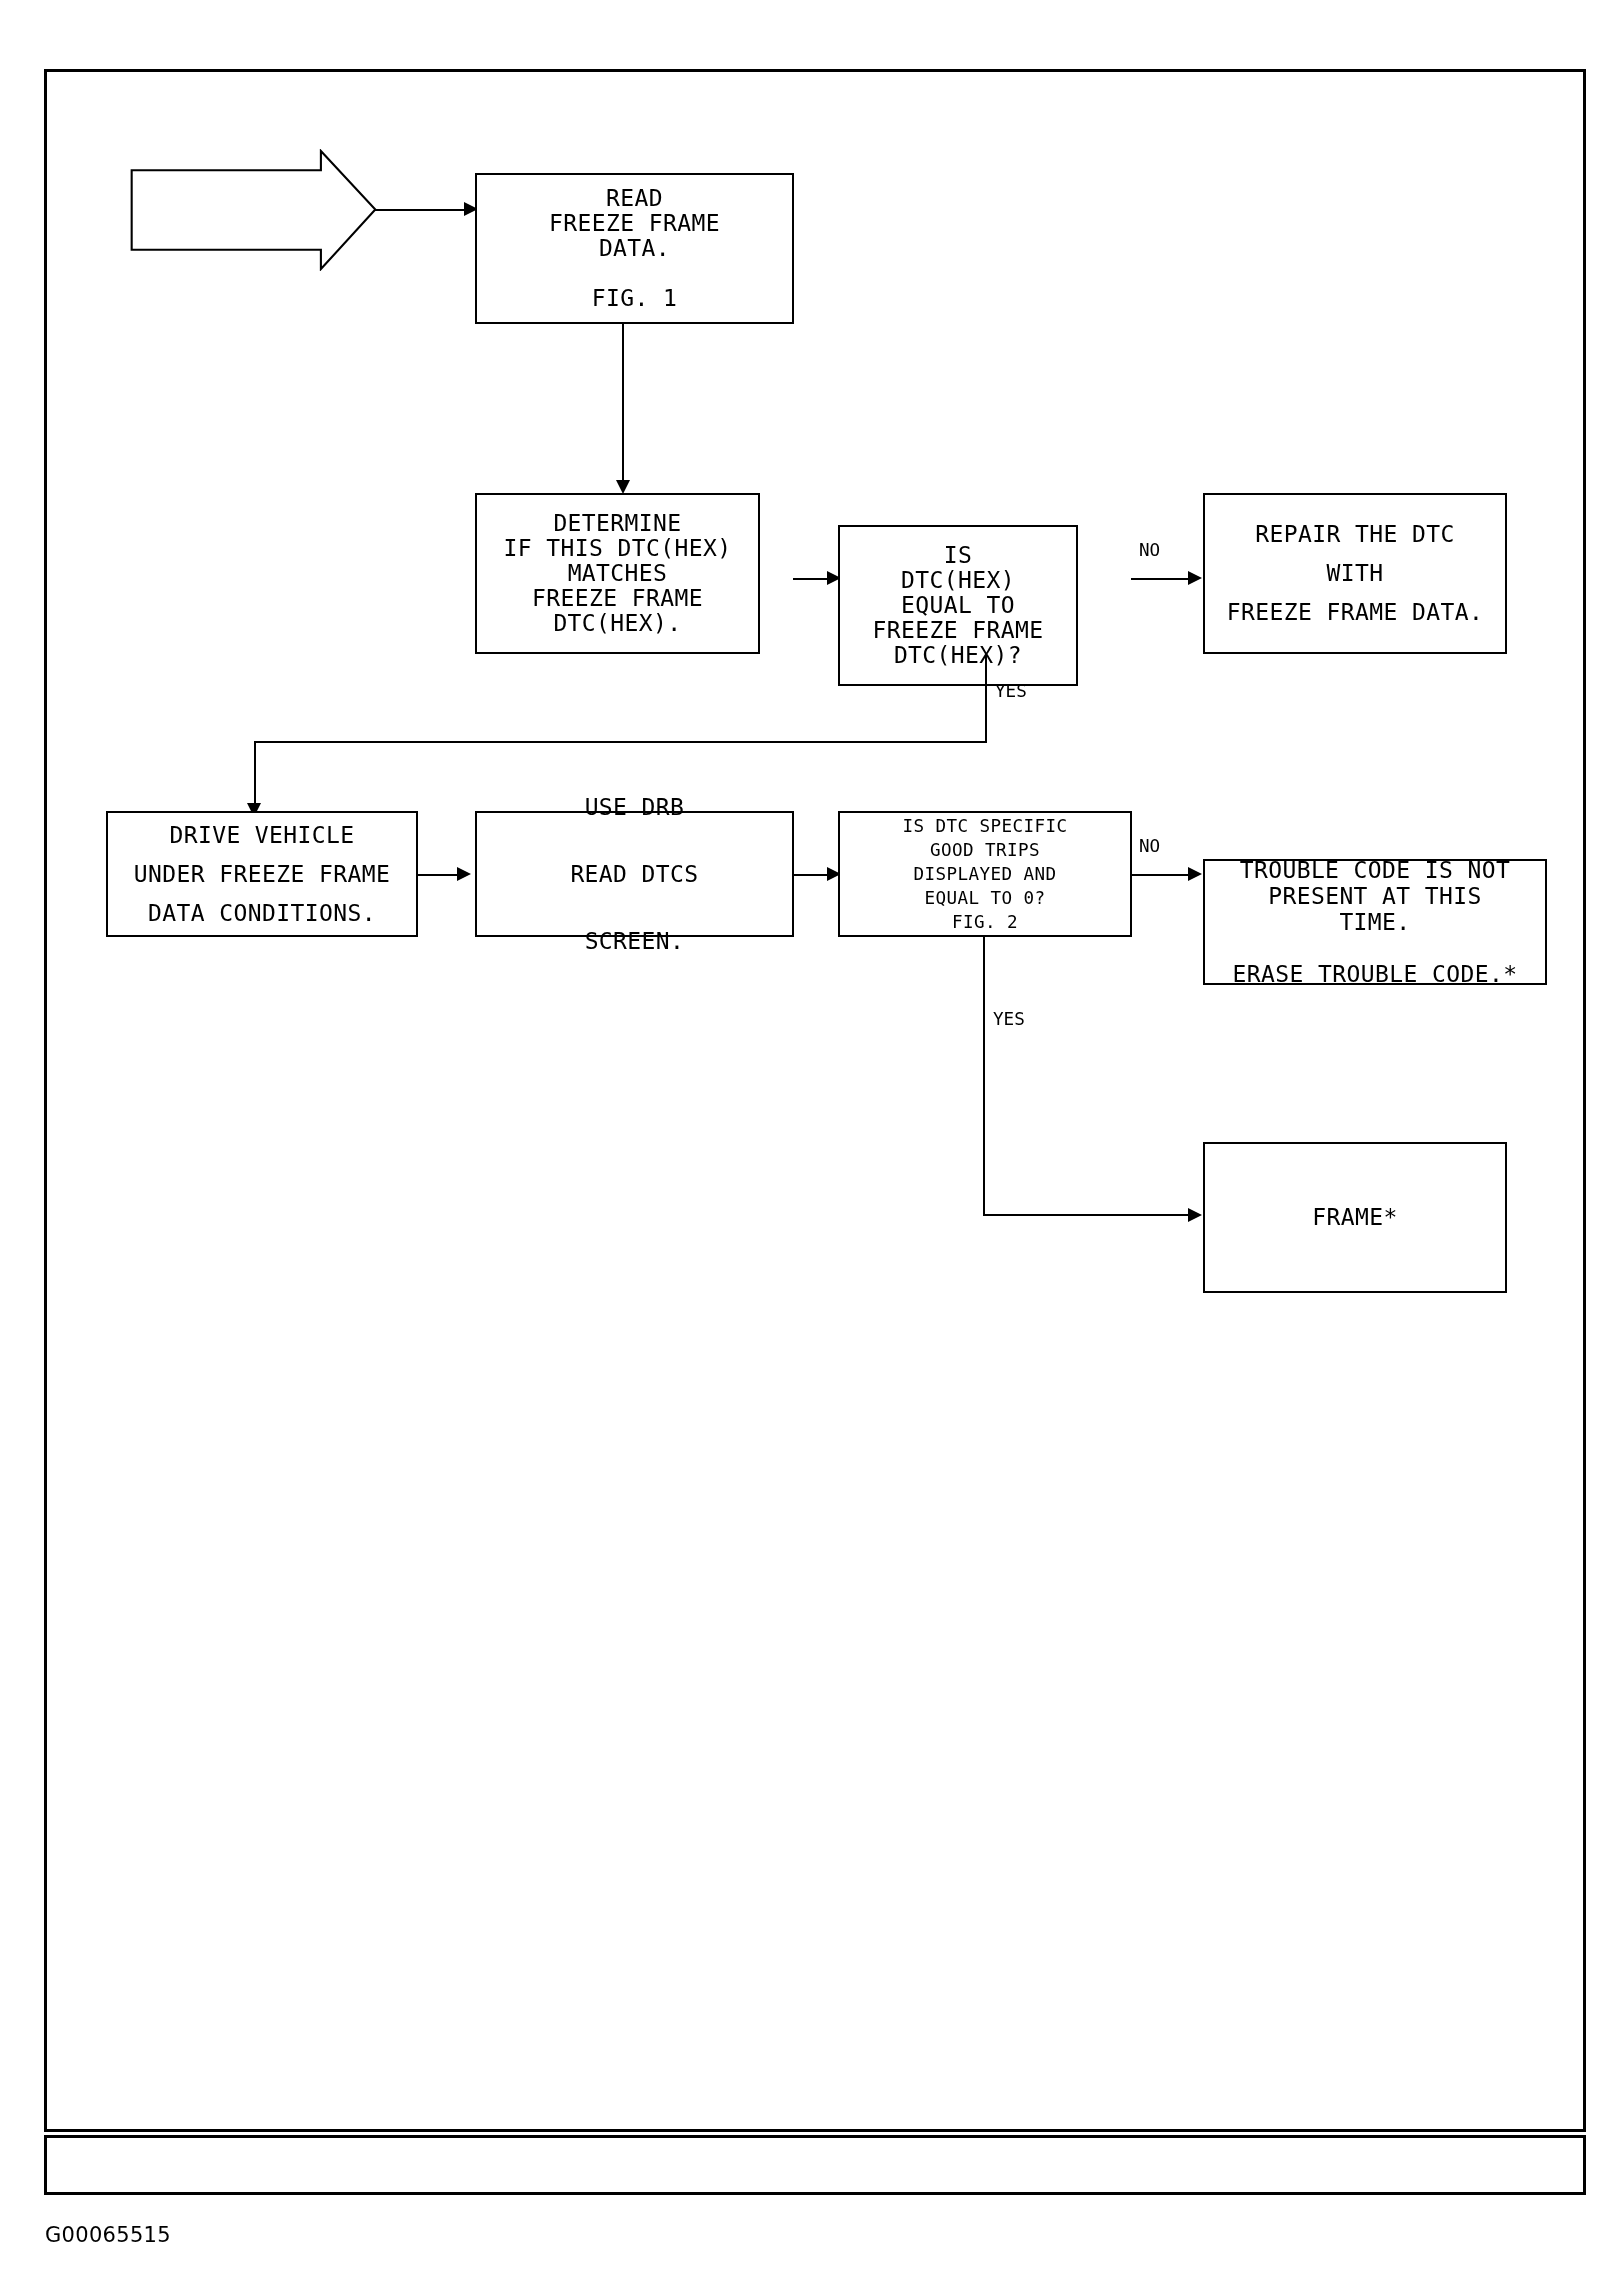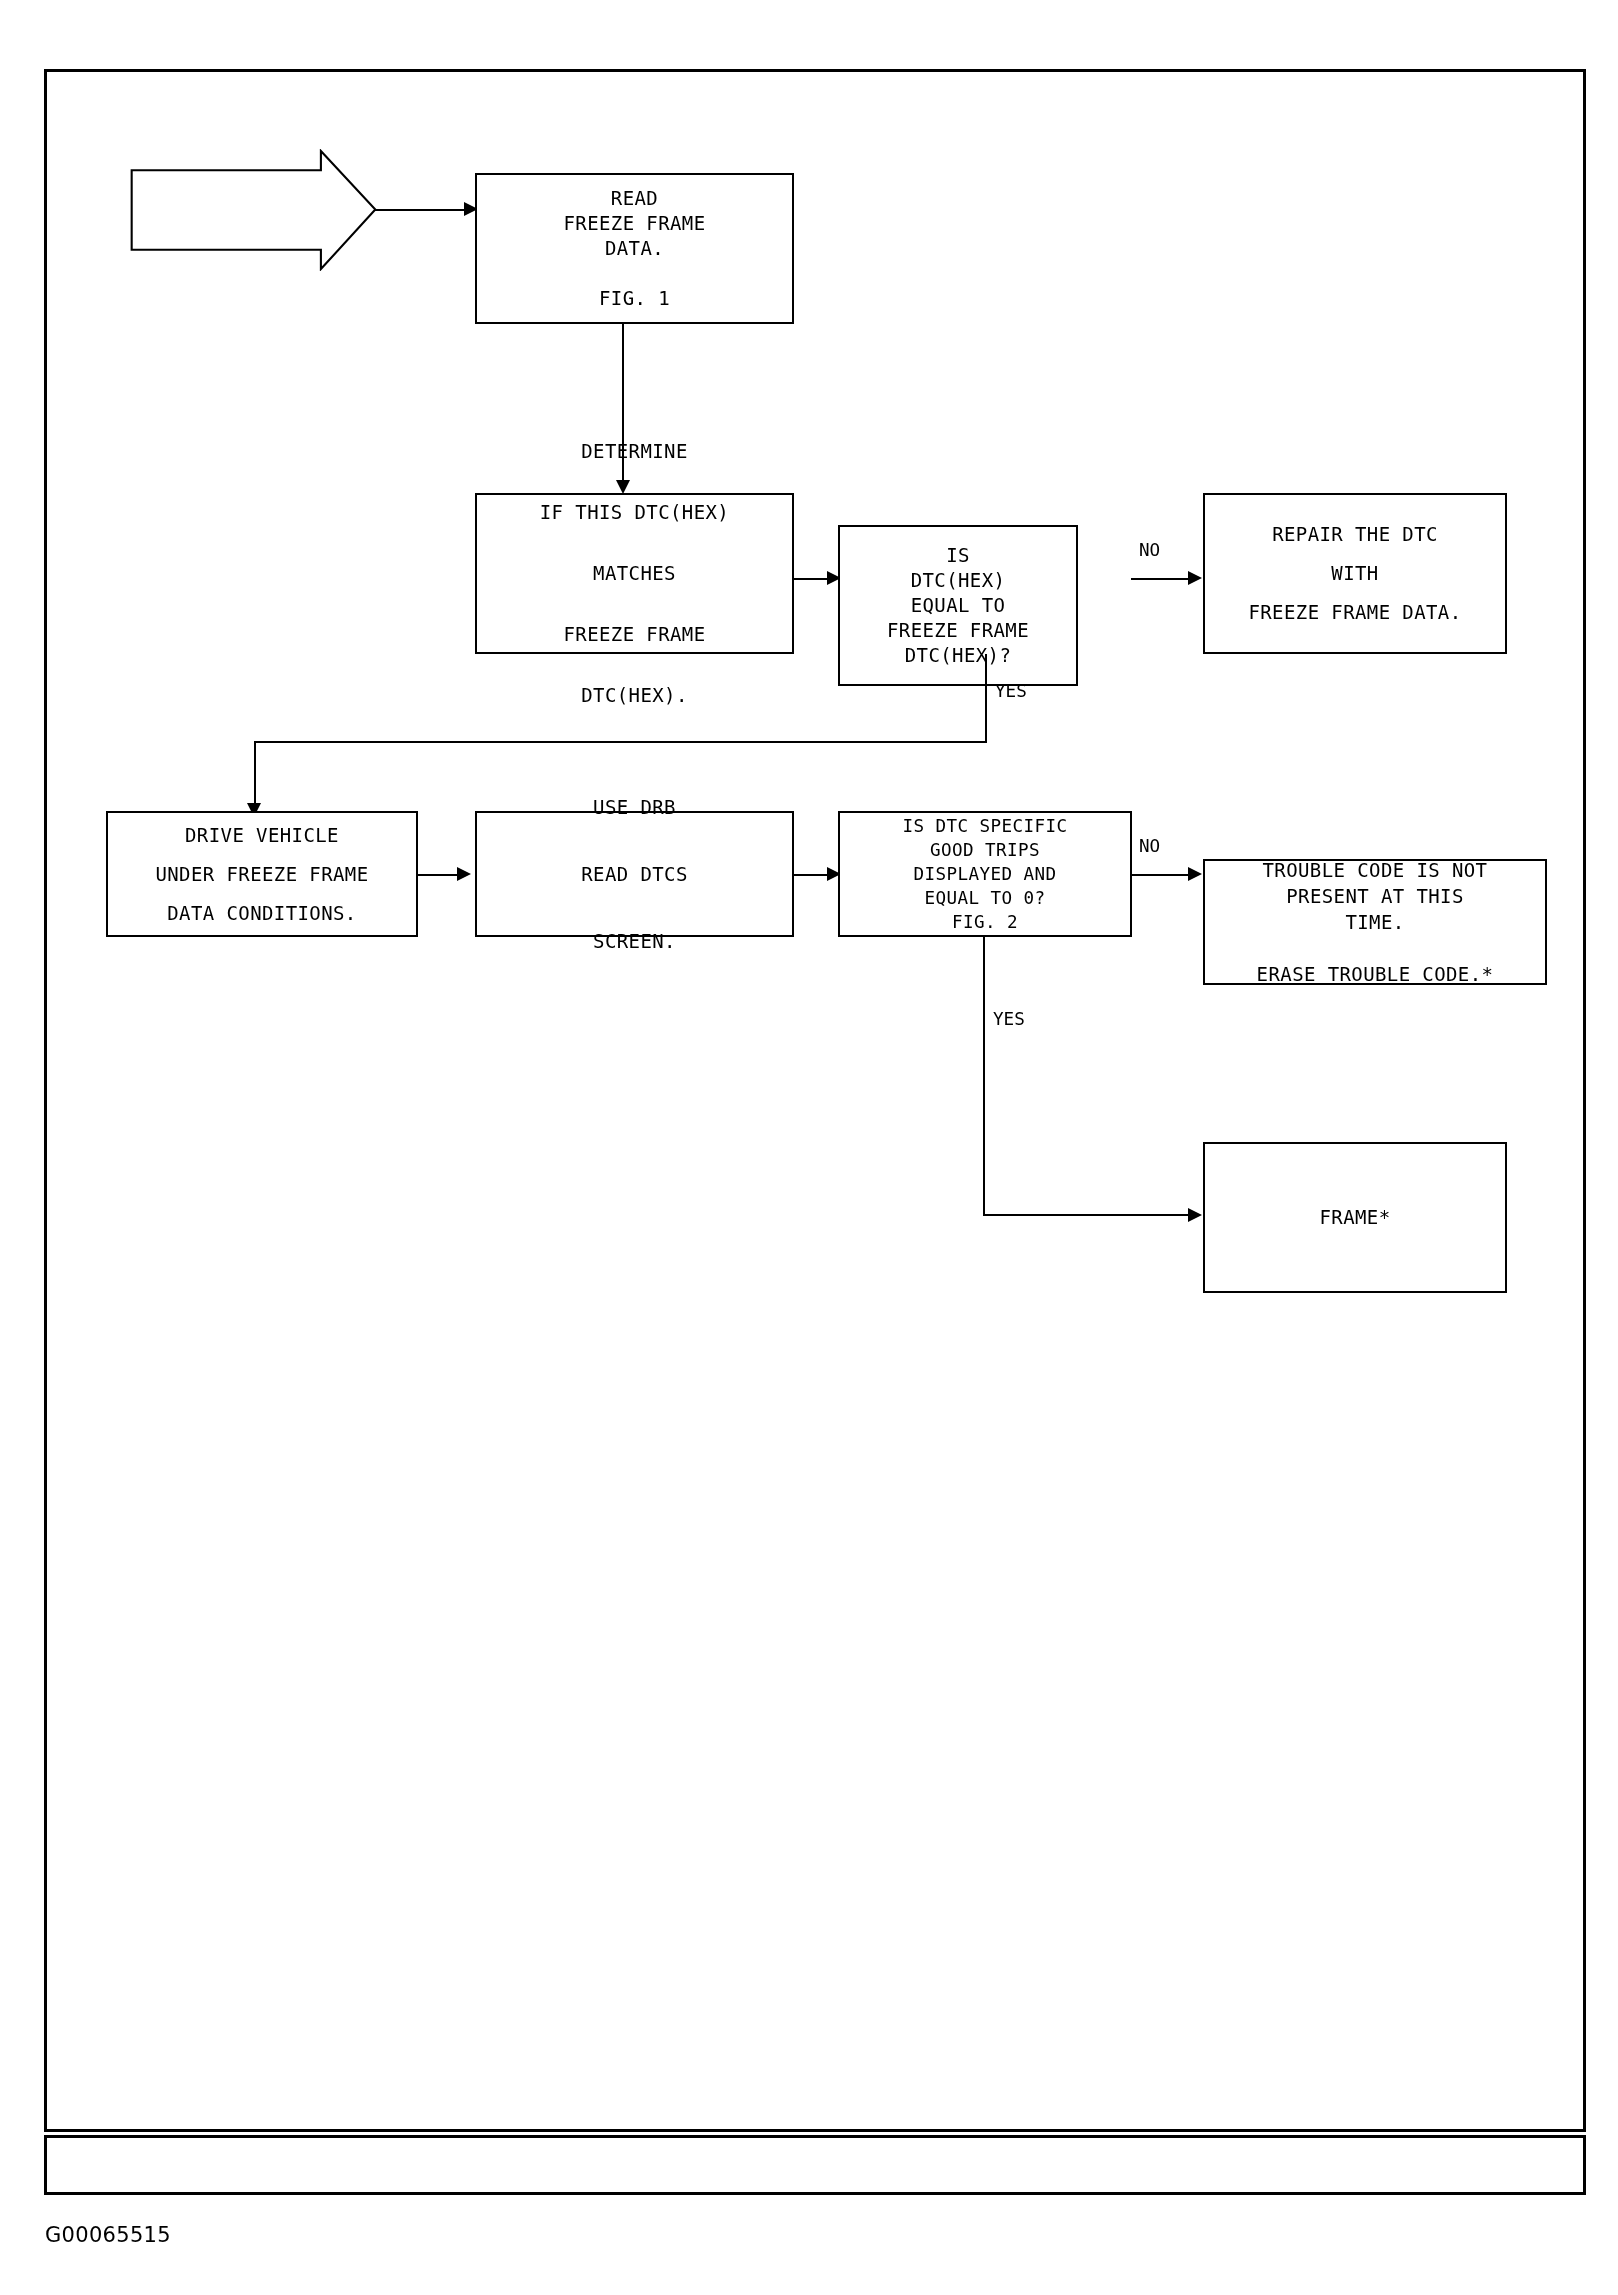--- a/index.html
+++ b/index.html
@@ -7,21 +7,21 @@
        font-family:"DejaVu Sans Mono","Liberation Mono",monospace;color:#000;}
 
   
   #page-frame{position:absolute;left:44px;top:69px;width:1542px;height:2063px;
               border:3.4px solid #000;box-sizing:border-box;}
 
   
   .node{position:absolute;box-sizing:border-box;border:2.1px solid #000;
         background:#fff;display:flex;flex-direction:column;
         align-items:center;justify-content:center;
-        font-size:19px;line-height:25px;letter-spacing:0.4px;
+        font-size:23px;line-height:25px;letter-spacing:0.4px;
         white-space:pre;text-align:center;}
   .node .ln{display:block;}
   .node.spaced{line-height:39px;}
 
   
   .arrow-node{position:absolute;box-sizing:border-box;}
   .arrow-node svg{position:absolute;left:0;top:0;}
   .arrow-node .arrow-text{position:absolute;left:0;top:0;width:205px;height:100%;
       display:flex;flex-direction:column;align-items:center;justify-content:center;
       font-size:17.6px;line-height:25px;white-space:pre;text-align:center;}
@@ -67,21 +67,21 @@
   <span class="ln">READ</span>
   <span class="ln">FREEZE FRAME</span>
   <span class="ln">DATA.</span>
   <span class="ln"> </span>
   <span class="ln">FIG. 1</span>
 </div>
 
 <div class="vline" style="left:622px;top:324px;height:161px;"></div>
 <div class="ahead down" style="left:616px;top:480px;"></div>
 
-<div class="node" style="left:475px;top:493px;width:319px;height:161px;gap:36px;">
+<div class="node" style="left:475px;top:493px;width:285px;height:161px;">
   <span class="ln">DETERMINE</span>
   <span class="ln">IF THIS DTC(HEX)</span>
   <span class="ln">MATCHES</span>
   <span class="ln">FREEZE FRAME</span>
   <span class="ln">DTC(HEX).</span>
 </div>
 
 <div class="hline" style="left:793px;top:578px;width:37px;"></div>
 <div class="ahead right" style="left:827px;top:571px;"></div>
 

